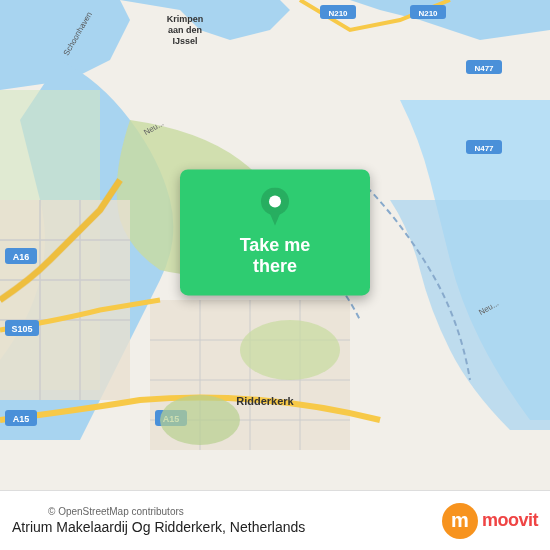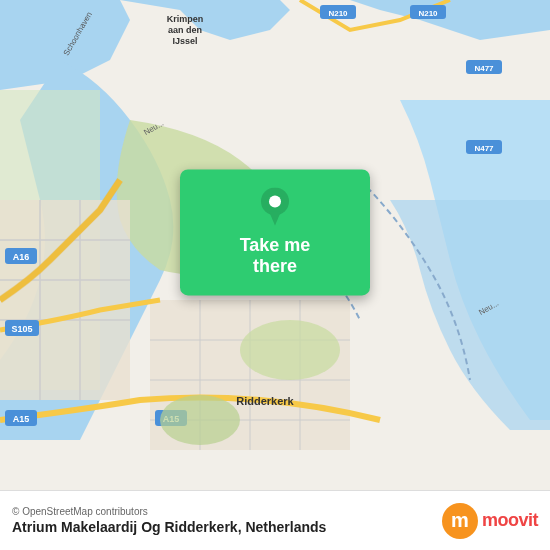--- a/index.html
+++ b/index.html
@@ -75,25 +75,26 @@
 
     #location-info {
       display: flex;
       flex-direction: column;
       gap: 2px;
     }
 
     #openstreetmap-credit {
       font-size: 10px;
       color: #666;
+      margin-left: 36px;
     }
 
     #location-name {
       font-size: 14px;
-      font-weight: bold;
+      font-weight: normal;
       color: #222;
     }
 
     #moovit-logo {
       display: flex;
       align-items: center;
       gap: 4px;
     }
 
     #moovit-m {

